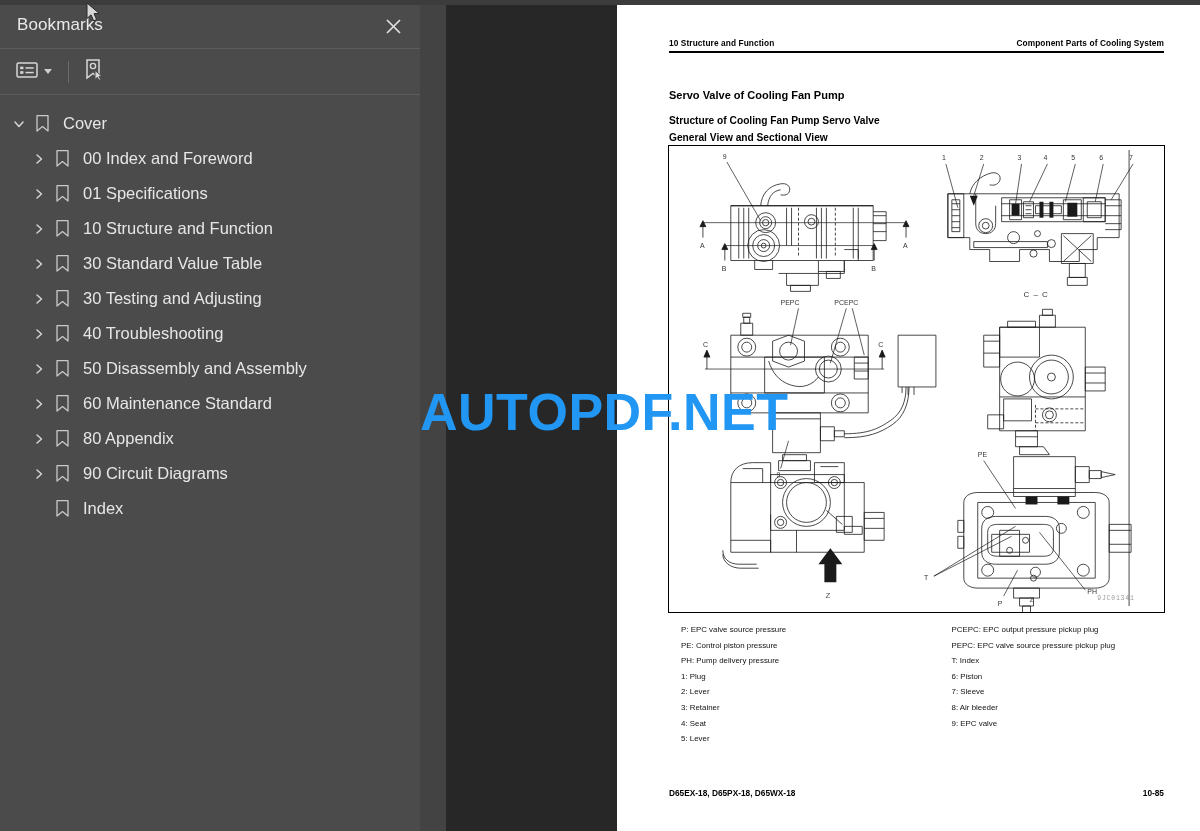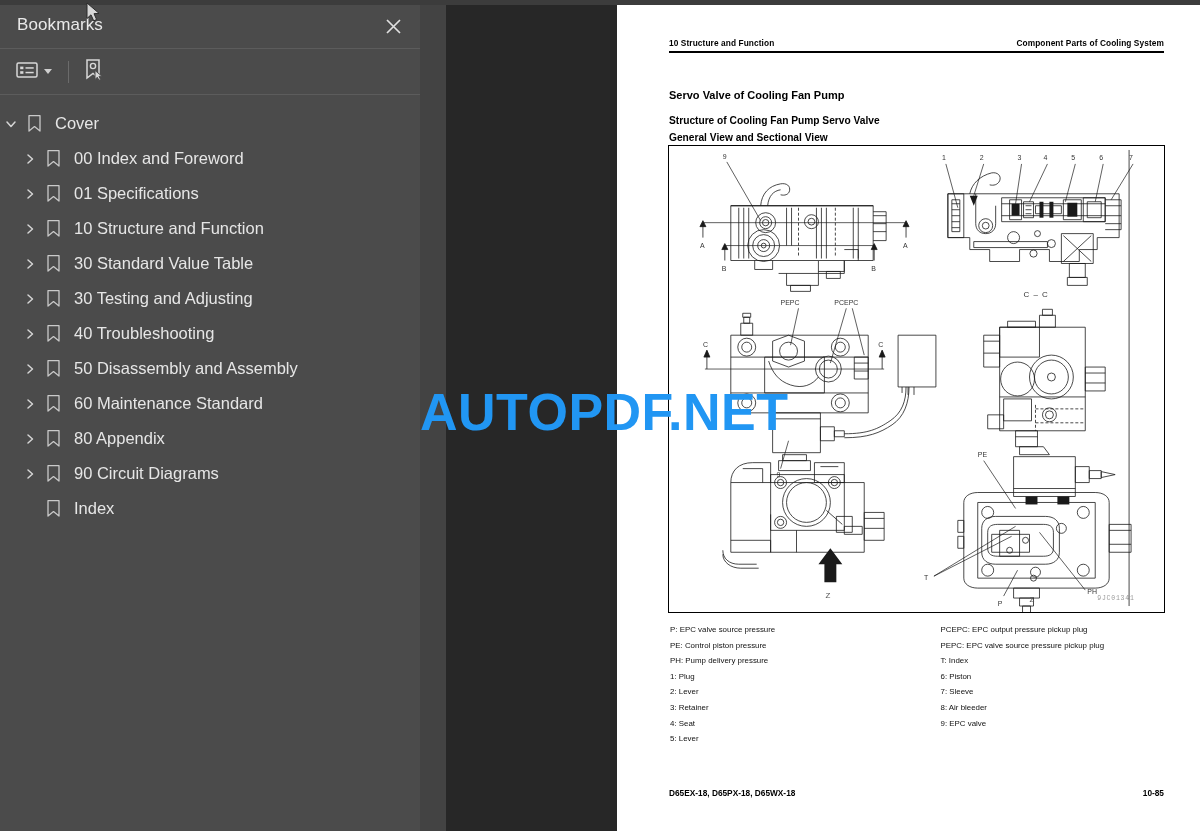--- a/index.html
+++ b/index.html
@@ -72,22 +72,22 @@
     width: 22px; display: flex; align-items: center; justify-content: center;
     flex: 0 0 22px;
   }
   .tree-row .bm {
     width: 24px; display: flex; align-items: center; justify-content: center;
     flex: 0 0 24px;
   }
   .tree-row .lbl {
     font-size: 16.5px; color: #e6e6e6; margin-left: 9px; white-space: nowrap;
   }
-  .depth-0 { padding-left: 0; }
-  .depth-1 { padding-left: 19px; }
+  .depth-0 { padding-left: 8px; }
+  .depth-1 { padding-left: 28px; }
 
   
   .viewer-strip {
     position: absolute; left: 420px; top: 5px;
     width: 26px; height: 826px; background: #434343;
   }
   .viewer-bg {
     position: absolute; left: 446px; top: 5px;
     width: 171px; height: 826px; background: #272727;
   }
@@ -122,21 +122,21 @@
 
   .figure-box {
     position: absolute; left: 51px; top: 140px;
     width: 497px; height: 468px;
     border: 1.5px solid #000; background: #fff;
     overflow: hidden;
   }
   .figure-box svg { display: block; width: 100%; height: 100%; }
 
   .legend {
-    position: absolute; left: 53px; top: 617px; width: 497px;
+    position: absolute; left: 64px; top: 617px; width: 497px;
     display: flex;
     gap: 44px;
   }
   .legend-col { width: 50%; }
   .legend-col div {
     font-size: 7.9px; line-height: 15.6px; color: #111; white-space: nowrap;
   }
 
   .doc-footer {
     position: absolute; left: 52px; top: 783px; width: 495px;

